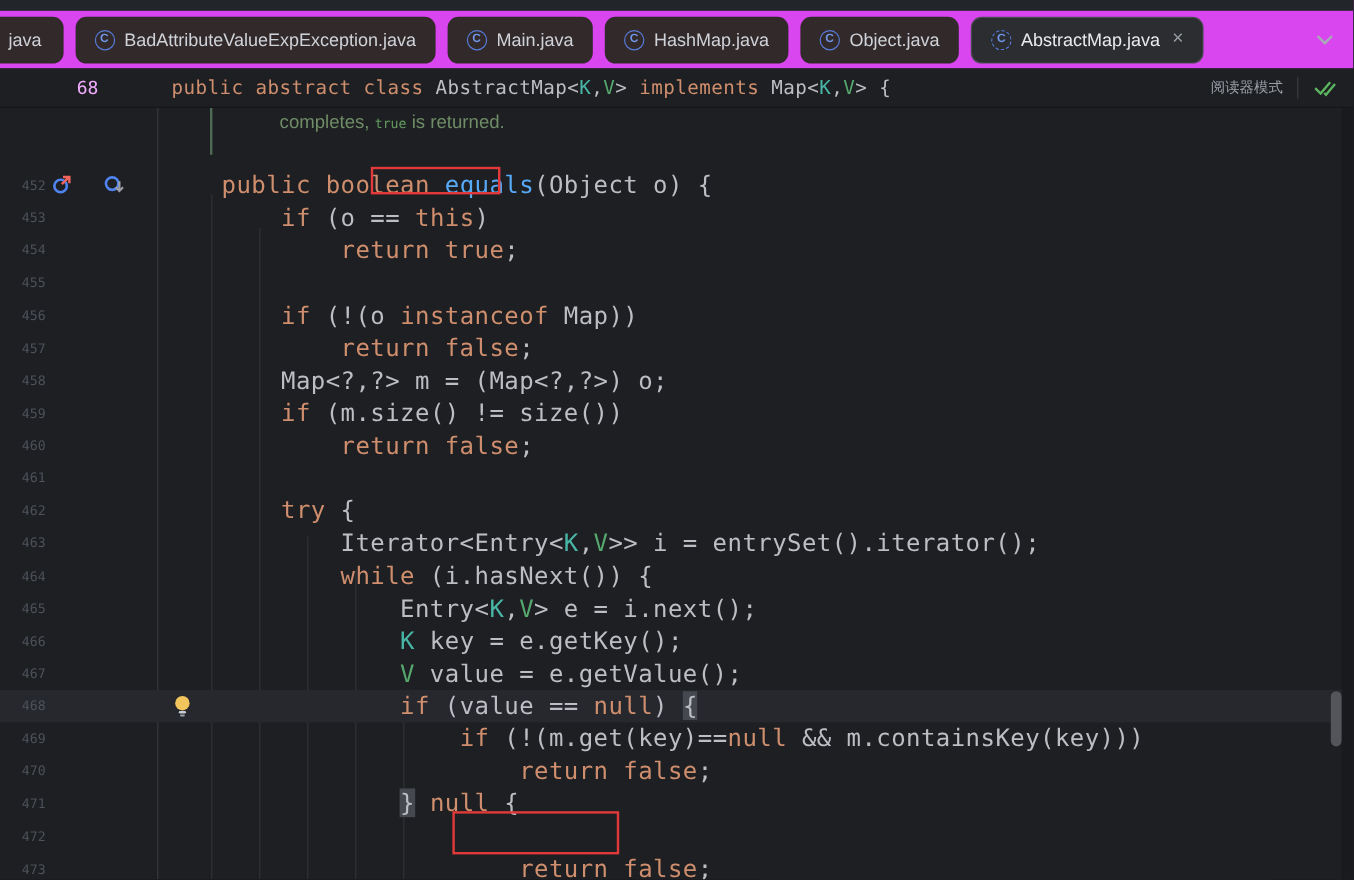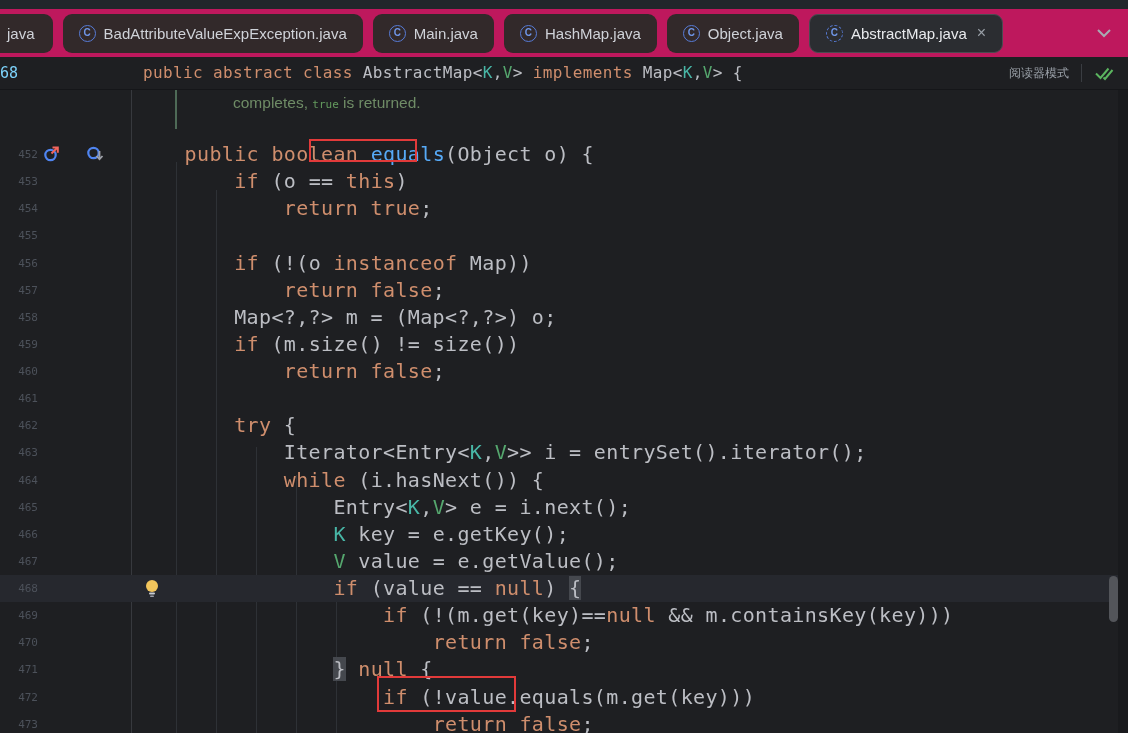--- a/index.html
+++ b/index.html
@@ -1,38 +1,38 @@
 <!DOCTYPE html>
 <html style="--c-k: #cf8e6d; --c-d: #bcbec4; --c-m: #57aaf7; --c-tk: #48b6a6; --c-tv: #55a76e; --c-ann: #e23a3a;"><head>
 <meta charset="utf-8">
 <style>
   * { margin:0; padding:0; box-sizing:border-box; }
   html,body { width:1128px; height:733px; overflow:hidden; background:#1e1f22; }
   body { font-family:"Liberation Sans", sans-serif; }
   .app { position:relative; width:1128px; height:733px; background:#1e1f22; overflow:hidden; }
 
   
-  .tabbar { position:relative; width:100%; height:57px; background:#be185d; }
+  .tabbar { position:relative; width:100%; height:57px; background:#d946ef; }
   .top-strip { position:absolute; top:0; left:0; right:0; height:9px; background:#22262b; }
   .tabs { position:absolute; top:13px; left:0; right:0; height:40px; display:flex; align-items:center; gap:10px; }
   .tab { display:flex; align-items:center; gap:8px; height:39px; padding:0 16px; background:#32292a;
          border-radius:9px; color:#cfd2d8; font-size:15px; cursor:default; flex:0 0 auto; }
   .tab.partial { border-radius:0 9px 9px 0; padding:0 18px 0 7px; }
   .tab.active { background:#2b2d31; border:1px solid #4a4c51; color:#e8eaed; }
   .cls-icon { width:17px; height:17px; border:1.6px solid #577cd8; border-radius:50%;
               display:inline-flex; align-items:center; justify-content:center;
               color:#6f96e8; font-size:10px; font-weight:bold; line-height:1; }
   .cls-icon.dashed { border-style:dashed; }
   .tab-close { color:#9aa0a8; font-size:16px; margin-left:2px; line-height:1; }
   .overflow { margin-left:auto; margin-right:16px; color:#a7abb3; display:flex; align-items:center; }
 
   
   .sticky { position:relative; width:100%; height:33px; background:#1e1f22; border-bottom:1px solid #151619; }
   .mono { font-family:"DejaVu Sans Mono", monospace; letter-spacing:.36px; }
-  .sticky .ln68 { position:absolute; left:0; top:0; width:82px; color:#7dd3fc;
+  .sticky .ln68 { position:absolute; left:0; top:0; width:82px; text-align:right; color:#f0abfc;
                   font-family:"DejaVu Sans Mono", monospace; font-size:15px; line-height:32px; }
   .sticky .scode { position:absolute; left:135px; top:0; font-size:16px; line-height:32px; white-space:pre;margin-left:8px; }
   .sticky-actions { position:absolute; right:14px; top:0; height:32px; display:flex; align-items:center; gap:12px; }
   .reader-label { color:#9aa0a8; font-size:12px; }
   .v-divider { width:1px; height:18px; background:#3a3d42; }
 
   
   .editor { position:relative; width:100%; height:643px; background:#1e1f22; overflow:hidden; }
   .right-strip { position:absolute; right:0; top:0; width:10px; height:100%; background:#191a1d; }
   .gutter-sep { position:absolute; left:131px; top:0; bottom:0; width:1px; background:#37393e; }
@@ -214,21 +214,20 @@
         <div class="code-row">
           <span class="ln">470</span>
           <span class="code mono"><span class="tk-d">                        </span><span class="tk-k">return false</span><span class="tk-d">;</span></span>
         </div>
         <div class="code-row">
           <span class="ln">471</span>
           <span class="code mono"><span class="tk-d">                </span><span class="tk-bh">}</span><span class="tk-d"> </span><span class="tk-k">null</span><span class="tk-d"> {</span></span>
         </div>
         <div class="code-row">
           <span class="ln">472</span>
-          <span class="code mono"><span class="tk-d">                    </span><span class="tk-k">if</span><span class="tk-d"> (!value.equals(m.get(key)))</span></span>
         </div>
         <div class="code-row">
           <span class="ln">473</span>
           <span class="code mono"><span class="tk-d">                        </span><span class="tk-k">return false</span><span class="tk-d">;</span></span>
         </div>
       </div>
 
     <div id="annotations">
         <div class="ann-box" style="left: 309px; top: 49px; width: 108px; height: 23px;"></div>
         <div class="ann-box" style="left: 377px; top: 586px; width: 139px; height: 36px;"></div>

